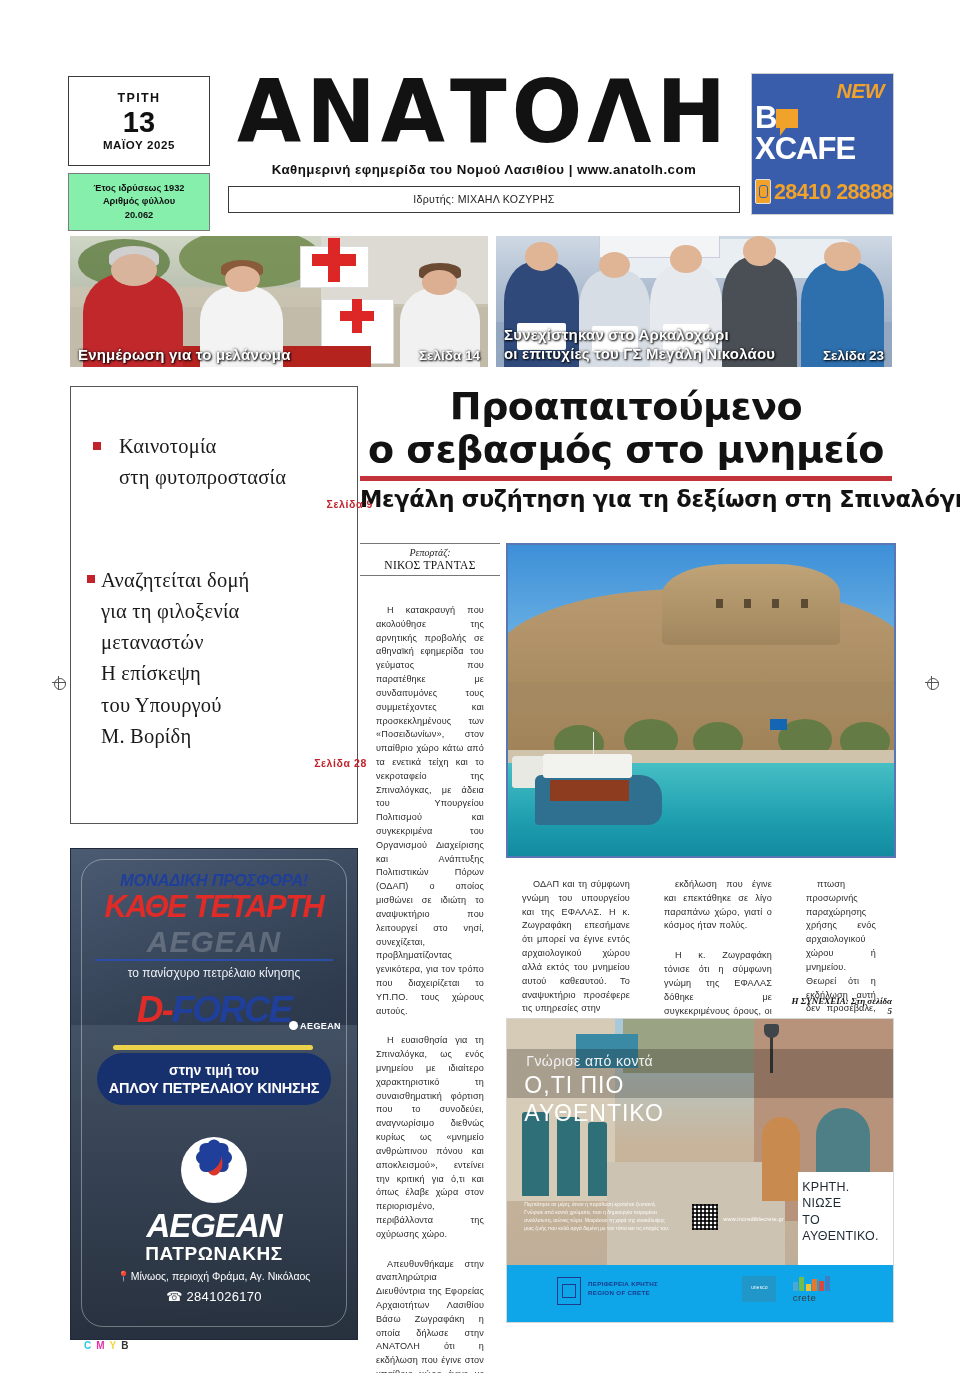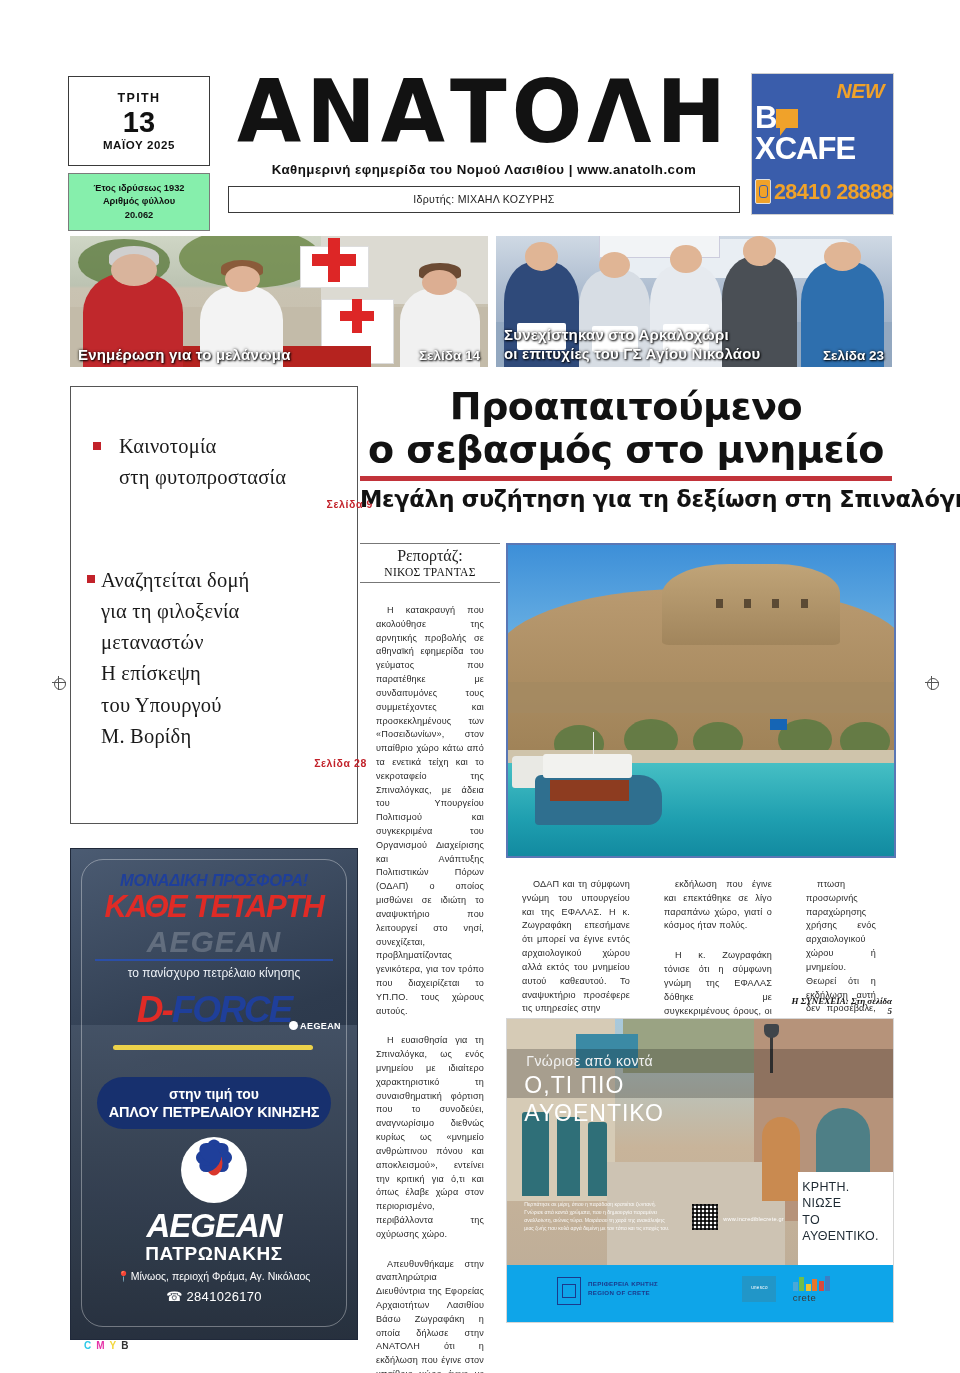--- a/index.html
+++ b/index.html
@@ -165,21 +165,21 @@
     margin-top:5px;letter-spacing:-.3px;white-space:nowrap;
   }
 
   
   .byline{
     position:absolute;left:360px;top:543px;width:140px;
     border-top:1px solid #777;border-bottom:1px solid #777;
     text-align:center;padding:3px 0 4px;
     font-family:"Liberation Serif", serif;
   }
-  .byline .r1{font-size:16px;color:#222;}
+  .byline .r1{font-size:10px;color:#222;font-style:italic;}
   .byline .r2{font-size:11.5px;color:#111;letter-spacing:.3px;margin-top:1px;}
 
   .col{
     position:absolute;
     font-size:9.1px;line-height:1.52;color:#2a2a2a;
     text-align:justify;text-justify:inter-word;
     letter-spacing:.15px;
     word-spacing:.2px;
   }
   .col p{margin:16px;text-indent:11px;}
@@ -237,21 +237,21 @@
   .ag-sub{position:absolute;left:18px;top:117px;width:250px;text-align:center;
     font-size:12px;color:#eef2f7;}
   .ag-dforce{position:absolute;left:12px;top:140px;width:262px;text-align:center;
     font-size:37px;font-weight:bold;font-style:italic;letter-spacing:-2px;}
   .ag-d{color:#e02b26;}
   .ag-force{color:#1f3f9a;}
   .ag-minilogo{position:absolute;right:16px;top:172px;font-size:9px;color:#fff;font-weight:bold;letter-spacing:.4px;}
   .ag-minilogo .dot{display:inline-block;width:9px;height:9px;background:#fff;border-radius:50%;vertical-align:-1px;margin-right:2px;}
   .ag-yellow{position:absolute;left:42px;top:196px;width:200px;height:5px;background:#ecd24a;border-radius:3px;}
   .ag-pill{
-    position:absolute;left:26px;top:228px;width:234px;height:52px;
+    position:absolute;left:26px;top:204px;width:234px;height:52px;
     background:#17306e;border-radius:26px;color:#fff;text-align:center;
     display:flex;flex-direction:column;align-items:center;justify-content:center;
   }
   .ag-pill .l1{font-size:14px;font-weight:bold;}
   .ag-pill .l2{font-size:14.5px;font-weight:bold;letter-spacing:-.2px;margin-top:2px;}
   .ag-flower{position:absolute;left:50%;top:288px;transform:translateX(-50%);
     width:66px;height:66px;border-radius:50%;background:#fff;}
   .ag-pet{position:absolute;width:17px;height:25px;background:#1f3f9a;border-radius:50% 50% 50% 50%;
     left:50%;top:50%;transform-origin:50% 0;}
   .ag-name{position:absolute;left:0;top:358px;width:100%;text-align:center;
@@ -411,21 +411,21 @@
         </div>
       <div class="kid k4">
           <i></i>
         </div>
       <div class="kid k5">
           <i></i>
         </div>
     </div>
     <div class="ph-cap" style="line-height:1.22;">
       <div>Συνεχίστηκαν στο Αρκαλοχώρι</div>
-      <div>οι επιτυχίες του ΓΣ Αγίου Νικολάου</div>
+      <div>οι επιτυχίες του ΓΣ Μεγάλη Νικολάου</div>
     </div>
     <div class="ph-pg">Σελίδα 23</div>
   </div>
 
   <div class="sidebox">
 
     <div class="side-item" style="top:44px;padding:0 18px 0 22px;">
       <div class="bullet" style="left:22px;top:11px;"></div>
       <div class="side-txt" style="padding-left:26px;">
         <div>Καινοτομία</div>

